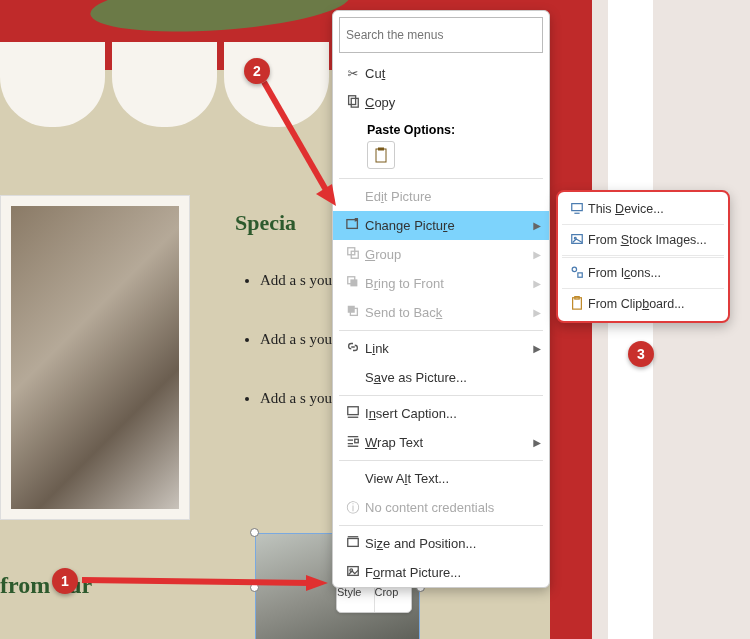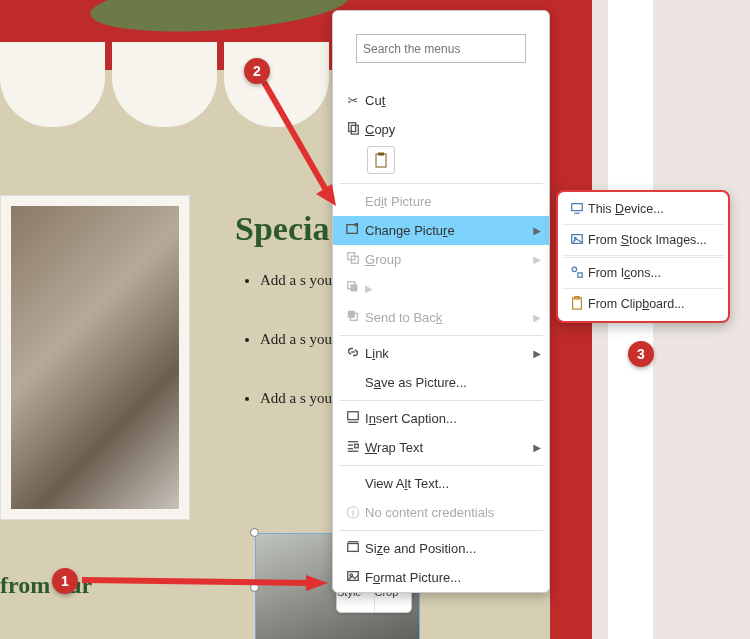--- a/index.html
+++ b/index.html
@@ -40,21 +40,21 @@
   .scallop .h1{left:0}
   .scallop .h2{left:112px}
   .scallop .h3{left:224px}
   .green-leaf{
     position:absolute; top:-20px; left:90px; width:260px; height:50px;
     background:#6b7a47; border-radius:50%; transform:rotate(-4deg);
   }
   .heading{
     position:absolute; top:210px; left:235px;
     font-family: Georgia, "Times New Roman", serif;
-    font-weight:bold; font-size:34px; color:#2d5a2d;
+    font-weight:bold; font-size:22px; color:#2d5a2d;
   }
   .bullets{
     position:absolute; top:272px; left:235px; width:310px;
     font-family: "Times New Roman", serif; font-size:15px; color:#222;
   }
   .bullets ul{margin:0; padding-left:25px}
   .bullets li{margin-bottom:42px}
   .bottom-title{
     position:absolute; top:572px; left:0;
     font-family: Georgia, serif; font-weight:bold; font-size:24px; color:#2d5a2d;
@@ -96,21 +96,21 @@
   .mini-tb .btn .ic{height:26px; display:flex; align-items:center; justify-content:center; font-size:18px; color:#555}
   .mini-tb .btn:first-child{border-right:1px solid #e0e0e0}
 
   
   .ctx{
     position:absolute; top:10px; left:332px; width:218px;
     background:#fff; border:1px solid #ccc; border-radius:6px;
     box-shadow:0 4px 12px rgba(0,0,0,0.25); z-index:20;
   }
   .ctx-search{
-    margin:23px; height:29px;
+    margin:6px; height:36px;
   }
   .ctx-search input{
     width:100%; height:100%; border:1px solid #bbb; padding:0 6px;
     font-size:12px; font-family:inherit; color:#777;
   }
   .ctx-item{
     display:flex; align-items:center; height:29px; padding:0 8px;
     color:#333; position:relative;
   }
   .ctx-item.hov{background:#7dd3fc}
@@ -222,20 +222,21 @@
   </div>
   <div class="ctx-item">
     <span class="ic">
       <svg class="svg-ic" viewBox="0 0 16 16">
           <rect x="3" y="2" width="8" height="10"></rect>
           <rect x="6" y="5" width="8" height="10"></rect>
         </svg>
     </span>
     <span class="label"><u>C</u>opy</span>
   </div>
+  <div class="ctx-title">Paste Options:</div>
   <div class="ctx-paste-ic">
     <span class="pi">
       <svg viewBox="0 0 16 16" width="16" height="16">
           <rect x="3" y="2" width="10" height="13" fill="none" stroke="#7a5a1a"></rect>
           <rect x="5" y="0.5" width="6" height="3" fill="#7a5a1a"></rect>
         </svg>
     </span>
   </div>
   <div class="ctx-sep"></div>
   <div class="ctx-item disabled">
@@ -262,20 +263,21 @@
     <span class="label"><u>G</u>roup</span>
     <span class="arrow">▶</span>
   </div>
   <div class="ctx-item disabled">
     <span class="ic">
       <svg class="svg-ic" viewBox="0 0 16 16">
           <rect x="5" y="5" width="8" height="8" fill="#bbb" stroke="none"></rect>
           <rect x="2" y="2" width="8" height="8"></rect>
         </svg>
     </span>
+    <span class="label">B<u>r</u>ing to Front</span>
     <span class="arrow">▶</span>
   </div>
   <div class="ctx-item disabled">
     <span class="ic">
       <svg class="svg-ic" viewBox="0 0 16 16">
           <rect x="2" y="2" width="8" height="8" fill="#bbb" stroke="none"></rect>
           <rect x="5" y="5" width="8" height="8"></rect>
         </svg>
     </span>
     <span class="label">Send to Bac<u>k</u></span>

